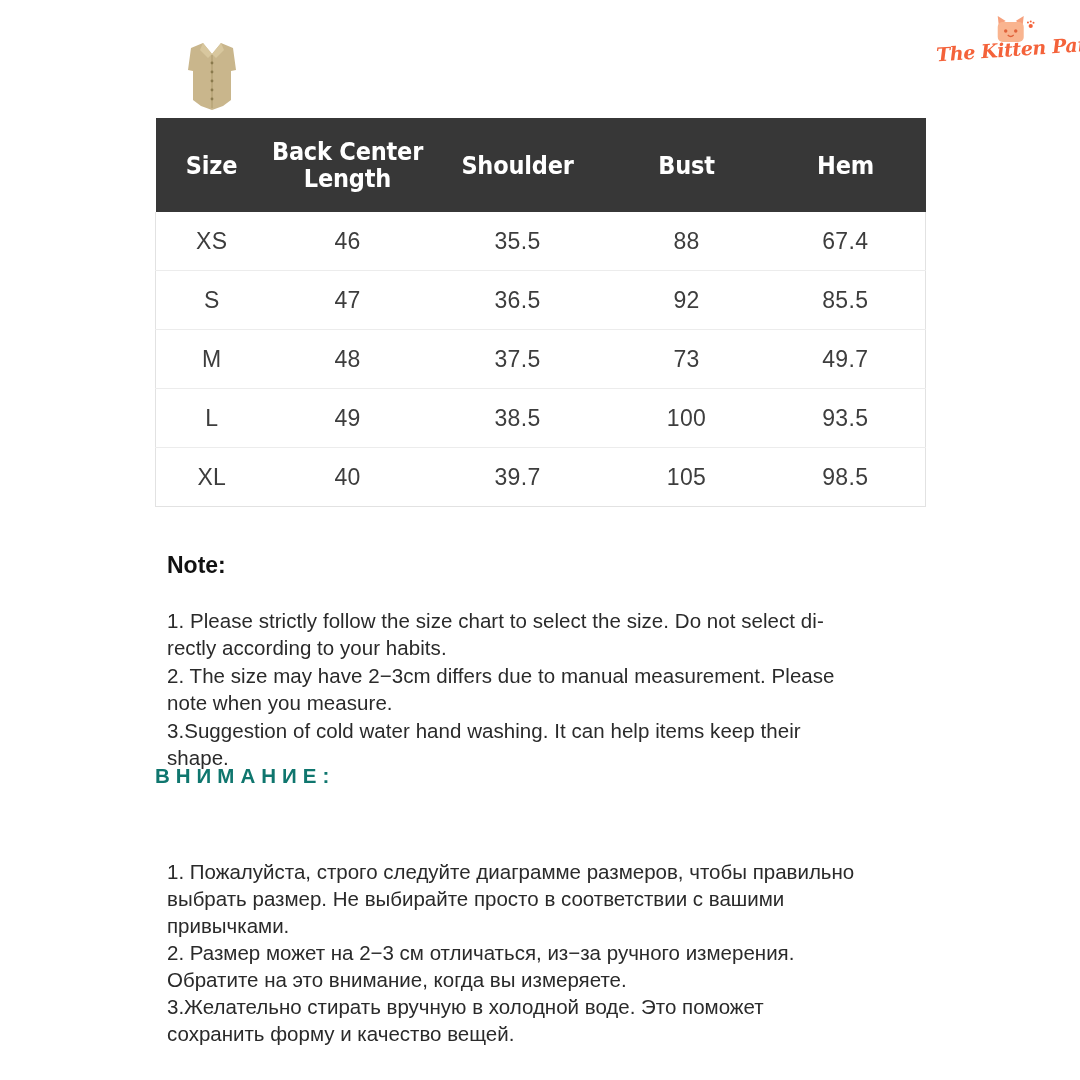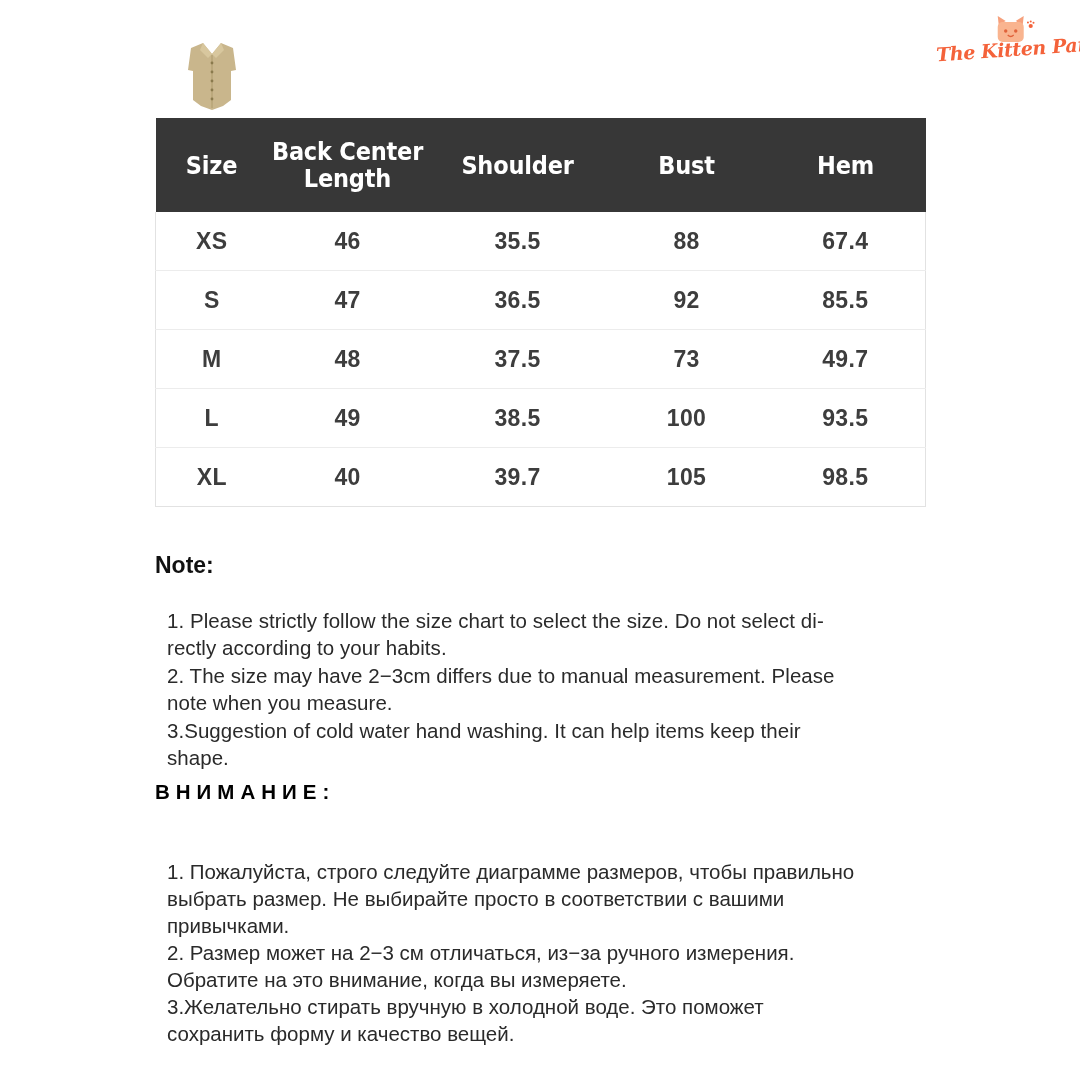--- a/index.html
+++ b/index.html
@@ -97,59 +97,58 @@
     border-bottom: 1px solid #ececec;
     background: #ffffff;
     letter-spacing: 0.3px;
   }
   .size-table tbody tr:last-child td {
     border-bottom: none;
   }
   .size-table tbody {
     border: 1px solid #e2e2e2;
     border-top: none;
-    font-weight: bold;
   }
   .col-size   { width: 112px; }
   .col-back   { width: 160px; }
   .col-shoulder { width: 180px; }
   .col-bust   { width: 158px; }
   .col-hem    { width: 160px; }
 
   
   .notes {
     position: absolute;
     left: 155px;
     top: 554px;
     width: 760px;
   }
   .note-title {
     font-size: 23px;
     font-weight: bold;
     color: #111111;
-    margin: 0 0 30px 0;
+    margin: 0 0 30px 12px;
     line-height: 1;
   }
   .note-body {
     font-size: 20.5px;
     line-height: 1.34;
     color: #2a2a2a;
     margin: 12px;
     white-space: pre-line;
     letter-spacing: 0.05px;
   }
 
   .ru-title {
     position: absolute;
     left: 155px;
-    top: 780px;
+    top: 764px;
     font-size: 20.5px;
     font-weight: bold;
     letter-spacing: 6px;
-    color: #000000;
+    color: #0f766e;
     margin: 0;
   }
   .ru-body {
     position: absolute;
     left: 152px;
     top: 843px;
     width: 775px;
     font-size: 20.5px;
     line-height: 1.32;
     color: #2a2a2a;

